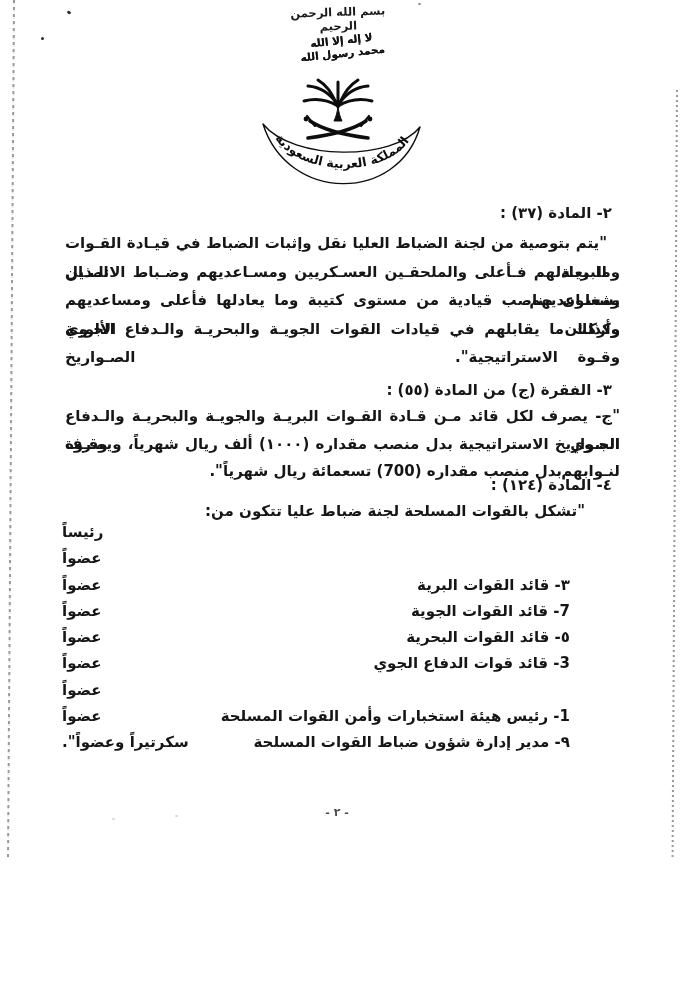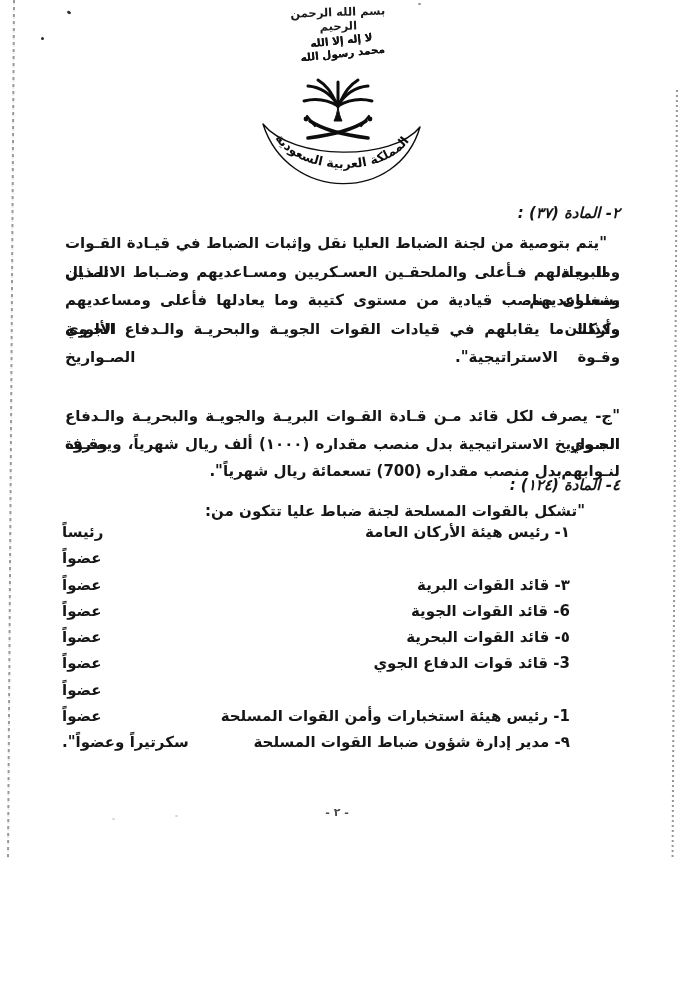--- a/index.html
+++ b/index.html
@@ -19,21 +19,21 @@
     font-size:10.5px;font-weight:bold;line-height:1.25;
     transform:rotate(-6deg);color:#151515;direction:rtl;
     text-shadow:0 0 .4px #000;
   }
   .emblem{position:absolute;left:258px;top:77px;width:170px;height:115px;}
   
   .t{
     position:absolute;direction:rtl;font-weight:bold;font-size:15px;
     color:#161616;letter-spacing:0;
   }
-  .heading{right:80px;text-align:right;height:22px;line-height:22px;font-style:italic;}
+  .heading{right:88px;text-align:right;height:22px;line-height:22px;}
   .para{left:65px;right:80px;}
   .para .ln{height:28.6px;line-height:28.6px;white-space:nowrap;}
   .para .ln.j{white-space:normal;text-align:justify;text-align-last:justify;}
   .para .ln.r{text-align:right;}
   .p55 .ln{height:27.6px;line-height:27.6px;}
   .indent1{padding-right:13px;}
   .intro{right:115px;text-align:right;height:22px;line-height:22px;}
   .mlist{left:0;right:0;}
   .mrow{position:relative;height:26.3px;line-height:26.3px;}
   .mrow .item{position:absolute;right:130px;direction:rtl;white-space:nowrap;}
@@ -113,43 +113,43 @@
 
   <div class="t heading" style="top:202px">٢- المادة (٣٧) :</div>
   <div class="t para" style="top:229px">
     <div class="ln j indent1">"يتم بتوصية من لجنة الضباط العليا نقل وإثبات الضباط في قيـادة القـوات البريـة الـذين</div>
     <div class="ln j">وما يعادلهم فـأعلى والملحقـين العسـكريين ومسـاعديهم وضـباط الاتصـال ومسـاعديهم</div>
     <div class="ln j">يشغلون مناصب قيادية من مستوى كتيبة وما يعادلها فأعلى ومساعديهم وأركـان الألويـة</div>
     <div class="ln j">وكذلك ما يقابلهم في قيادات القوات الجويـة والبحريـة والـدفاع الجـوي وقـوة الصـواريخ</div>
     <div class="ln r" style="padding-right:62px">الاستراتيجية".</div>
   </div>
 
+  <div class="t heading" style="top:379px">٣- الفقرة (ج) من المادة (٥٥) :</div>
   <div class="t para p55" style="top:403px">
     <div class="ln j">"ج- يصرف لكل قائد مـن قـادة القـوات البريـة والجويـة والبحريـة والـدفاع الجـوي وقـوة</div>
     <div class="ln j">الصواريخ الاستراتيجية بدل منصب مقداره (١٠٠٠) ألف ريال شهرياً، ويصرف لنـوابهم</div>
     <div class="ln r" style="padding-right:58px">بدل منصب مقداره (700) تسعمائة ريال شهرياً".</div>
   </div>
 
   <div class="t heading" style="top:474px">٤- المادة (١٢٤) :</div>
   <div class="t intro" style="top:500px">"تشكل بالقوات المسلحة لجنة ضباط عليا تتكون من:</div>
 
   <div class="t mlist" style="top:519px">
     <div class="mrow">
-      <span class="item">١- رئيس هيئة الأركان العامة</span>
       <span class="role">رئيساً</span>
     </div>
     <div class="mrow">
       <span class="role">عضواً</span>
     </div>
     <div class="mrow">
       <span class="item">٣- قائد القوات البرية</span>
       <span class="role">عضواً</span>
     </div>
     <div class="mrow">
-      <span class="item">6- قائد القوات الجوية</span>
+      <span class="item">7- قائد القوات الجوية</span>
       <span class="role">عضواً</span>
     </div>
     <div class="mrow">
       <span class="item">٥- قائد القوات البحرية</span>
       <span class="role">عضواً</span>
     </div>
     <div class="mrow">
       <span class="item">3- قائد قوات الدفاع الجوي</span>
       <span class="role">عضواً</span>
     </div>

